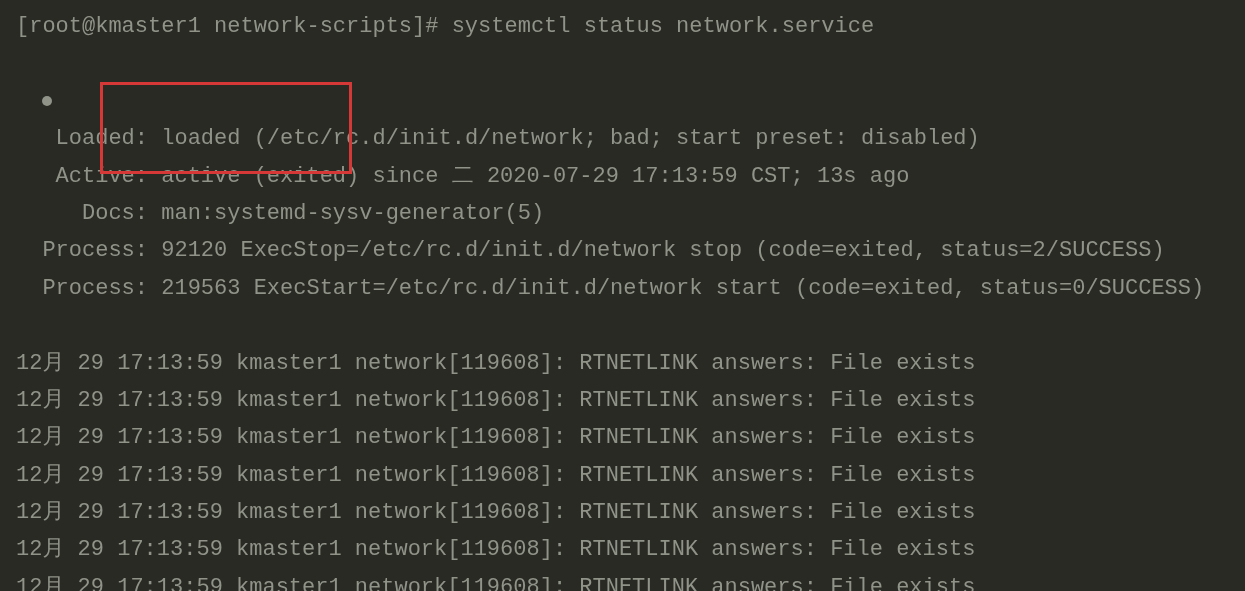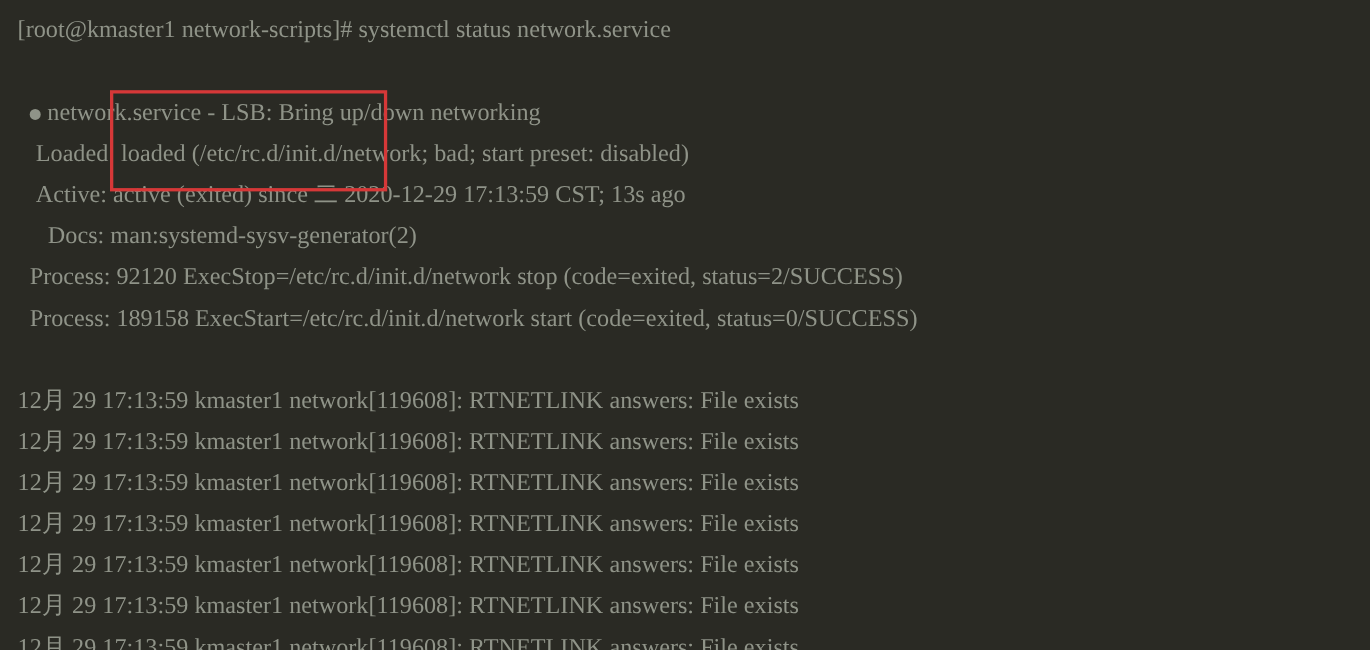--- a/index.html
+++ b/index.html
@@ -15,21 +15,20 @@
       line-height: 1.7;
       padding: 8px 16px;
       width: 1245px;
       height: 591px;
       overflow: hidden;
       position: relative;
     }
     .terminal-line {
       white-space: pre-wrap;
       word-break: break-all;
-      font-family: Liberation Serif, serif;
     }
     .bullet {
       display: inline-block;
       width: 10px;
       height: 10px;
       background-color: #8f9388;
       border-radius: 50%;
       margin-right: 6px;
       vertical-align: middle;
     }
@@ -41,28 +40,28 @@
     .spacer {
       height: 1.7em;
     }
   </style>
 </head>
 <body>
 
 <div class="terminal-line">[root@kmaster1 network-scripts]# systemctl status network.service</div>
 
 <div class="terminal-line">
-  <span class="bullet"></span><span>network.service - LSB: Bring up/down networking</span>
+  <span class="bullet"></span>
 </div>
 
 <div class="terminal-line">   Loaded: loaded (/etc/rc.d/init.d/network; bad; start preset: disabled)</div>
-<div class="terminal-line">   Active: active (exited) since 二 2020-12-29 17:13:59 CST; 13s ago</div>
-<div class="terminal-line">     Docs: man:systemd-sysv-generator(2)</div>
+<div class="terminal-line">   Active: active (exited) since 二 2020-07-29 17:13:59 CST; 13s ago</div>
+<div class="terminal-line">     Docs: man:systemd-sysv-generator(5)</div>
 <div class="terminal-line">  Process: 92120 ExecStop=/etc/rc.d/init.d/network stop (code=exited, status=2/SUCCESS)</div>
-<div class="terminal-line">  Process: 189158 ExecStart=/etc/rc.d/init.d/network start (code=exited, status=0/SUCCESS)</div>
+<div class="terminal-line">  Process: 219563 ExecStart=/etc/rc.d/init.d/network start (code=exited, status=0/SUCCESS)</div>
 
 <div class="spacer"></div>
 
 <div id="log-container">
     <div class="terminal-line">12月 29 17:13:59 kmaster1 network[119608]: RTNETLINK answers: File exists</div>
     <div class="terminal-line">12月 29 17:13:59 kmaster1 network[119608]: RTNETLINK answers: File exists</div>
     <div class="terminal-line">12月 29 17:13:59 kmaster1 network[119608]: RTNETLINK answers: File exists</div>
     <div class="terminal-line">12月 29 17:13:59 kmaster1 network[119608]: RTNETLINK answers: File exists</div>
     <div class="terminal-line">12月 29 17:13:59 kmaster1 network[119608]: RTNETLINK answers: File exists</div>
     <div class="terminal-line">12月 29 17:13:59 kmaster1 network[119608]: RTNETLINK answers: File exists</div>

